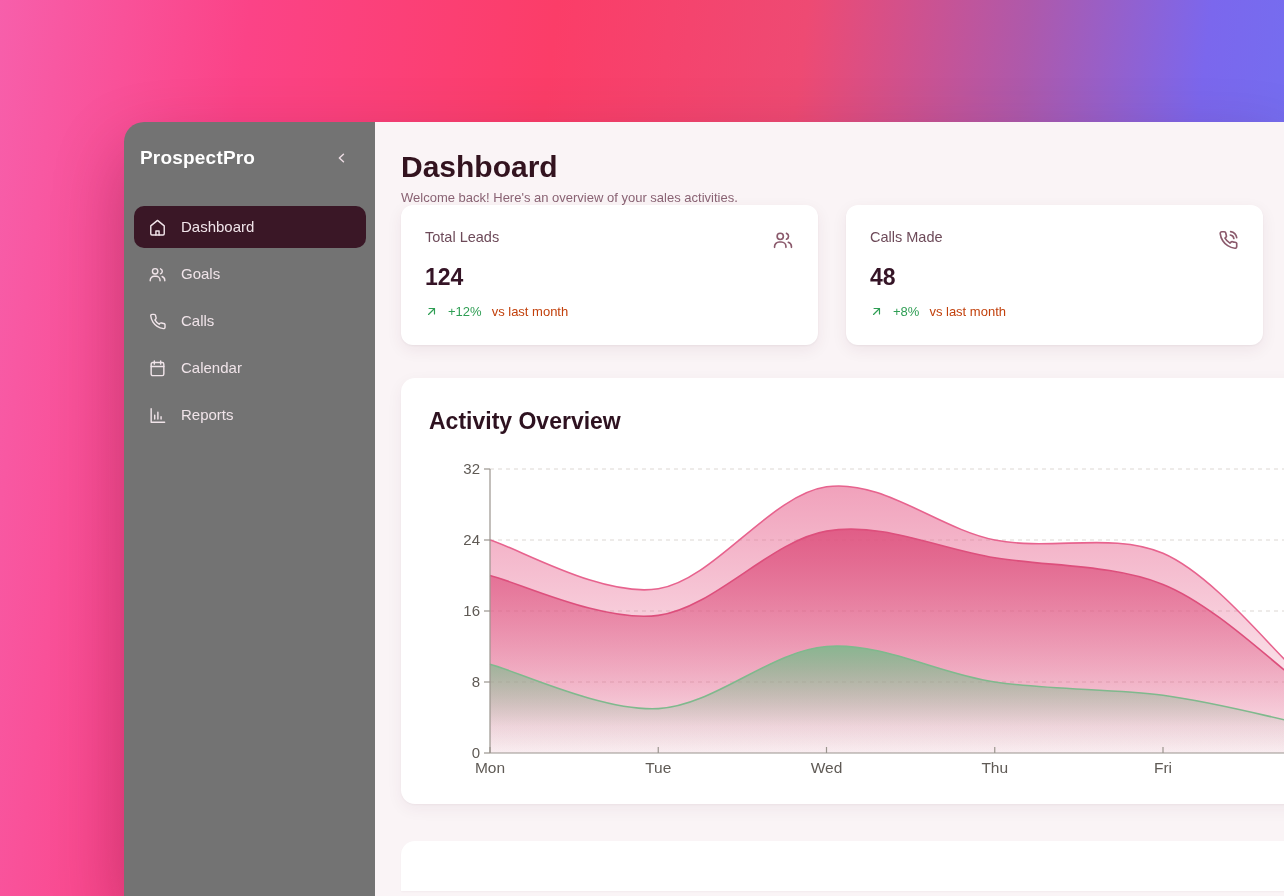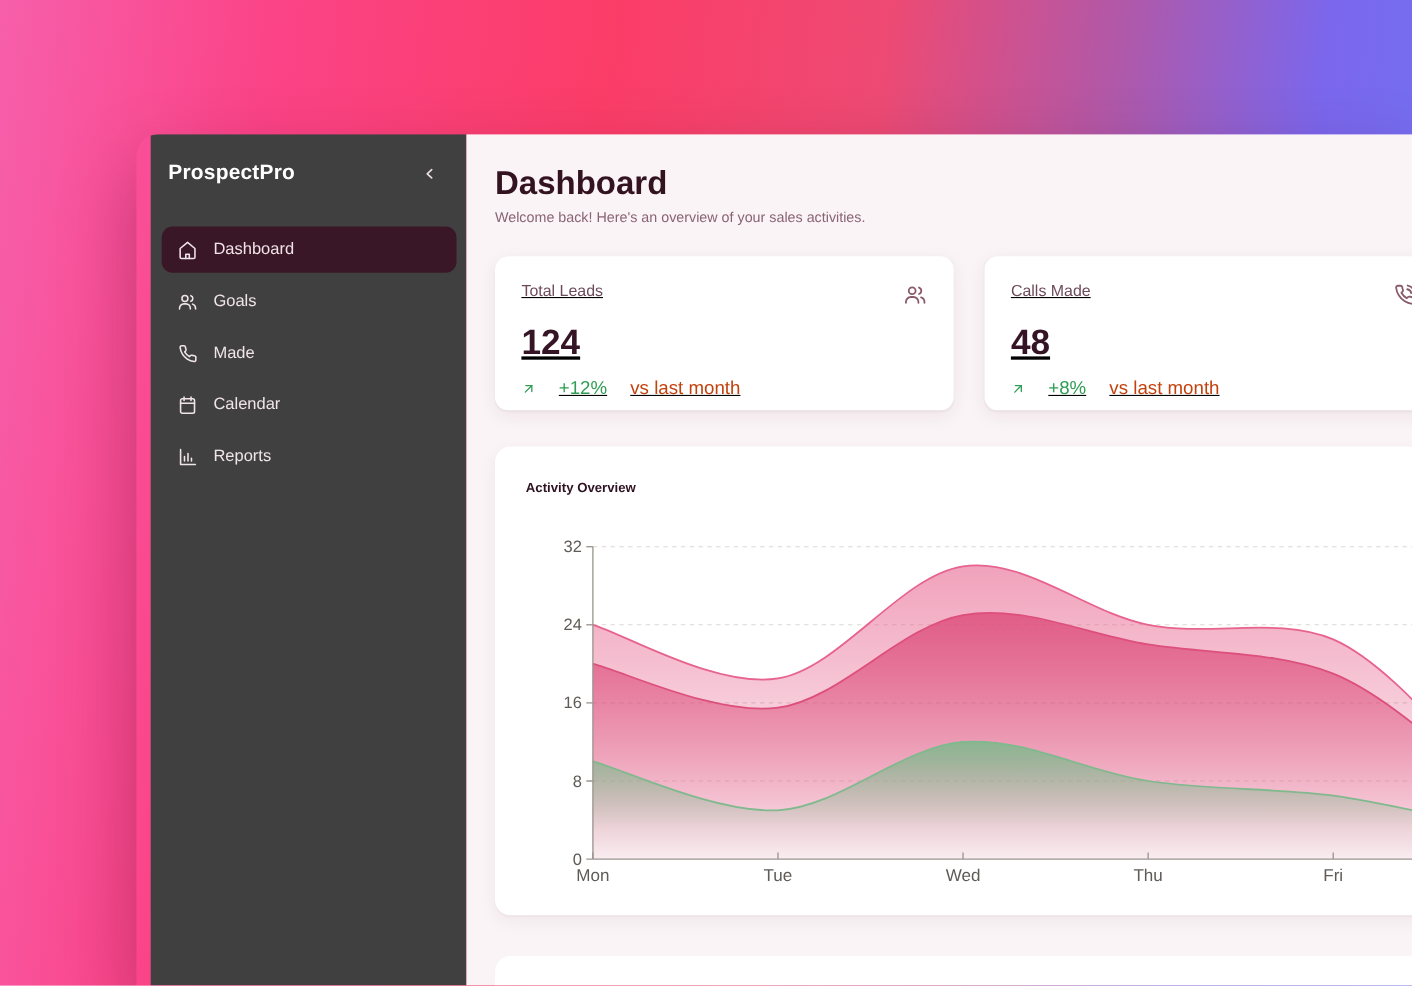--- a/index.html
+++ b/index.html
@@ -7,51 +7,51 @@
     width:1284px;height:896px;overflow:hidden;position:relative;
     font-family:"Liberation Sans", sans-serif;
     background:linear-gradient(97deg,#f75fab 0%,#fb4387 18%,#fb3d68 40%,#ee4a73 58%,#ae59ab 74%,#7b67ed 87%,#6f73f2 100%);
   }
   .window{
     position:absolute;left:124px;top:122px;width:1160px;height:774px;
     display:flex;border-top-left-radius:20px;overflow:hidden;
     box-shadow:0 30px 70px rgba(70,10,40,.30);
   }
   
-  .sidebar{width:287px;flex-shrink:0;background:#404040;box-sizing:border-box;padding:24px 9px 0 10px;margin-left:13px;}
+  .sidebar{width:251px;flex-shrink:0;background:#737373;box-sizing:border-box;padding:24px 9px 0 10px;}
   .sidebar-header{display:flex;align-items:center;justify-content:space-between;padding:0 14px 0 6px;height:24px;margin-bottom:36px;}
   .brand{font-size:19px;font-weight:700;color:#ffffff;letter-spacing:.2px;}
   .collapse-btn{width:20px;height:20px;display:flex;align-items:center;justify-content:center;cursor:pointer;color:#ecdce3;}
   .collapse-btn svg{width:14px;height:14px;}
   .nav-item{display:flex;align-items:center;gap:14px;padding:11px 14px;border-radius:10px;margin-bottom:5px;cursor:pointer;color:#f0e4e9;}
   .nav-item.active{background:#3a1726;}
   .nav-icon{width:19px;height:19px;display:flex;}
   .nav-icon svg{width:19px;height:19px;}
   .nav-label{font-size:15px;line-height:20px;}
   
   .main{flex:1;background:#faf4f6;box-sizing:border-box;padding:28px 0 0 26px;position:relative;overflow:hidden;}
   .page-title{margin:0;font-size:30px;line-height:34px;font-weight:700;color:#33131f;}
   .page-subtitle{margin:6px 0 0 0;font-size:13px;color:#8a6374;}
-  .stats-row{display:flex;gap:28px;margin-top:28px;text-decoration:underline;}
+  .stats-row{display:flex;gap:28px;}
   .stat-card{width:417px;height:140px;flex-shrink:0;background:#fff;border-radius:12px;box-sizing:border-box;padding:24px;
     box-shadow:0 1px 2px rgba(80,30,60,.05),0 5px 16px rgba(80,30,60,.07);}
   .stat-top{display:flex;justify-content:space-between;align-items:flex-start;}
   .stat-label{font-size:14.5px;color:#6d4a59;}
   .stat-icon{color:#8b5a6c;}
   .stat-icon svg{width:22px;height:22px;}
-  .stat-value{font-size:32px;font-weight:700;color:#351426;margin-top:9px;}
-  .stat-trend{display:flex;align-items:center;gap:21px;margin-top:13px;font-size:17px;}
+  .stat-value{font-size:23px;font-weight:700;color:#351426;margin-top:9px;}
+  .stat-trend{display:flex;align-items:center;gap:10px;margin-top:13px;font-size:13px;}
   .trend-delta{color:#2f9e54;}
   .trend-note{color:#c2410c;}
   .trend-arrow{color:#2f9e54;display:flex;}
   .trend-arrow svg{width:13px;height:13px;}
   
   .chart-card{position:relative;margin-top:33px;width:1040px;height:426px;background:#fff;border-radius:14px;
     box-shadow:0 1px 2px rgba(80,30,60,.04),0 5px 16px rgba(80,30,60,.06);}
-  .chart-title{position:absolute;left:28px;top:30px;margin:0;font-size:12px;font-weight:700;color:#2e1220;}
+  .chart-title{position:absolute;left:28px;top:30px;margin:0;font-size:23px;font-weight:700;color:#2e1220;}
   svg.chart{position:absolute;left:0;top:0;}
   .bottom-card{margin-top:37px;width:1040px;height:50px;background:#fff;border-radius:14px 14px 0 0;
     box-shadow:0 1px 2px rgba(80,30,60,.04);}
 </style>
 </head>
 <body>
 
 <div class="window">
 
   <aside class="sidebar">
@@ -83,21 +83,21 @@
             </svg>
           </span>
           <span class="nav-label">Goals</span>
         </div>
         <div class="nav-item">
           <span class="nav-icon">
             <svg viewBox="0 0 24 24" fill="none" stroke="currentColor" stroke-width="1.8" stroke-linecap="round" stroke-linejoin="round">
               <path d="M21.5 16.7v2.5a1.8 1.8 0 0 1-2 1.8 17.8 17.8 0 0 1-7.8-2.8 17.6 17.6 0 0 1-5.4-5.4A17.8 17.8 0 0 1 3.5 5a1.8 1.8 0 0 1 1.8-2h2.5a1.8 1.8 0 0 1 1.8 1.5c.1.9.3 1.7.6 2.5a1.8 1.8 0 0 1-.4 1.9L8.7 10a14.4 14.4 0 0 0 5.4 5.4l1.1-1.1a1.8 1.8 0 0 1 1.9-.4c.8.3 1.6.5 2.5.6a1.8 1.8 0 0 1 1.9 1.2z"></path>
             </svg>
           </span>
-          <span class="nav-label">Made</span>
+          <span class="nav-label">Calls</span>
         </div>
         <div class="nav-item">
           <span class="nav-icon">
             <svg viewBox="0 0 24 24" fill="none" stroke="currentColor" stroke-width="1.8" stroke-linecap="round" stroke-linejoin="round">
               <rect x="4" y="4.5" width="16" height="16.5" rx="2"></rect>
               <path d="M8 2.5v4M16 2.5v4M4 9.5h16"></path>
             </svg>
           </span>
           <span class="nav-label">Calendar</span>
         </div>

